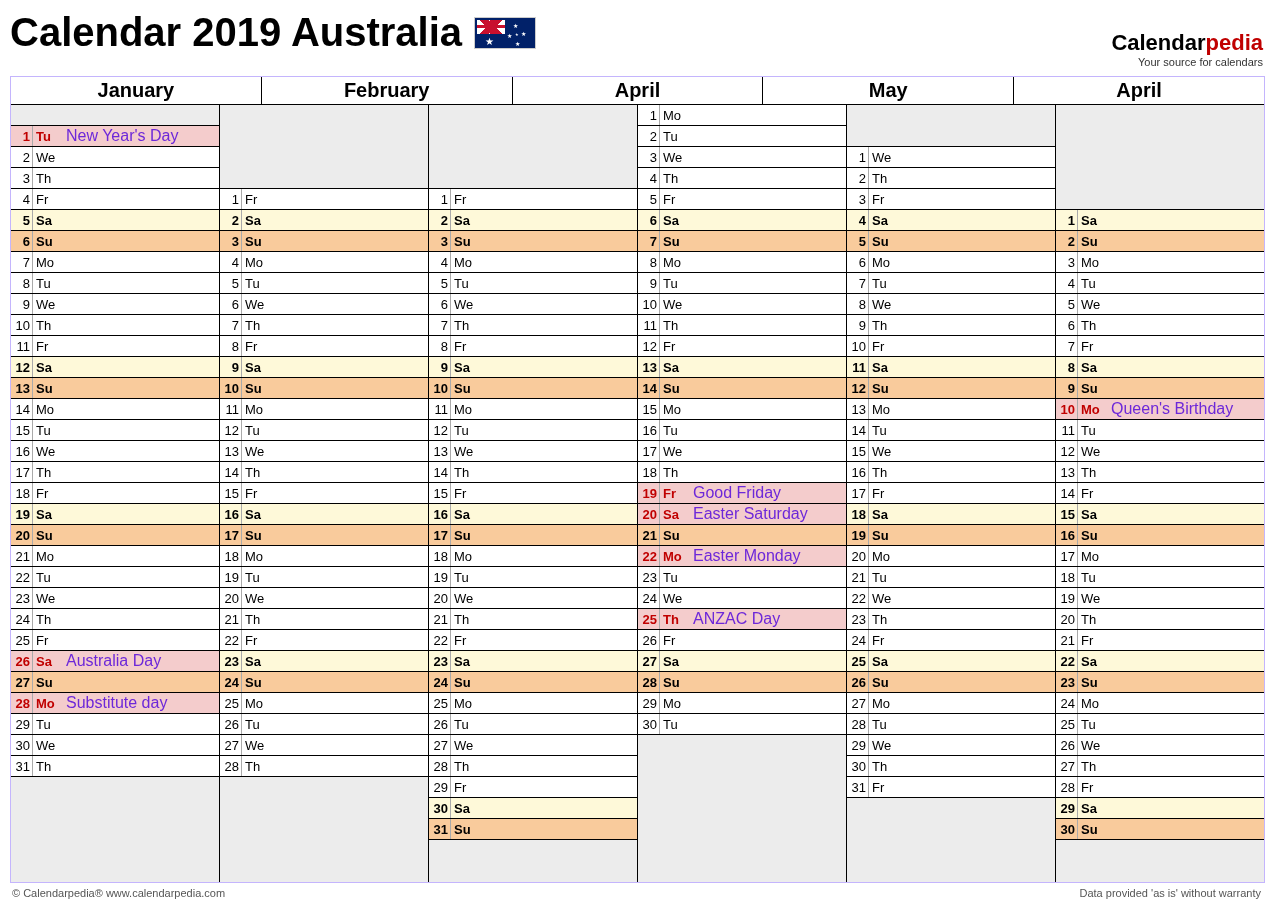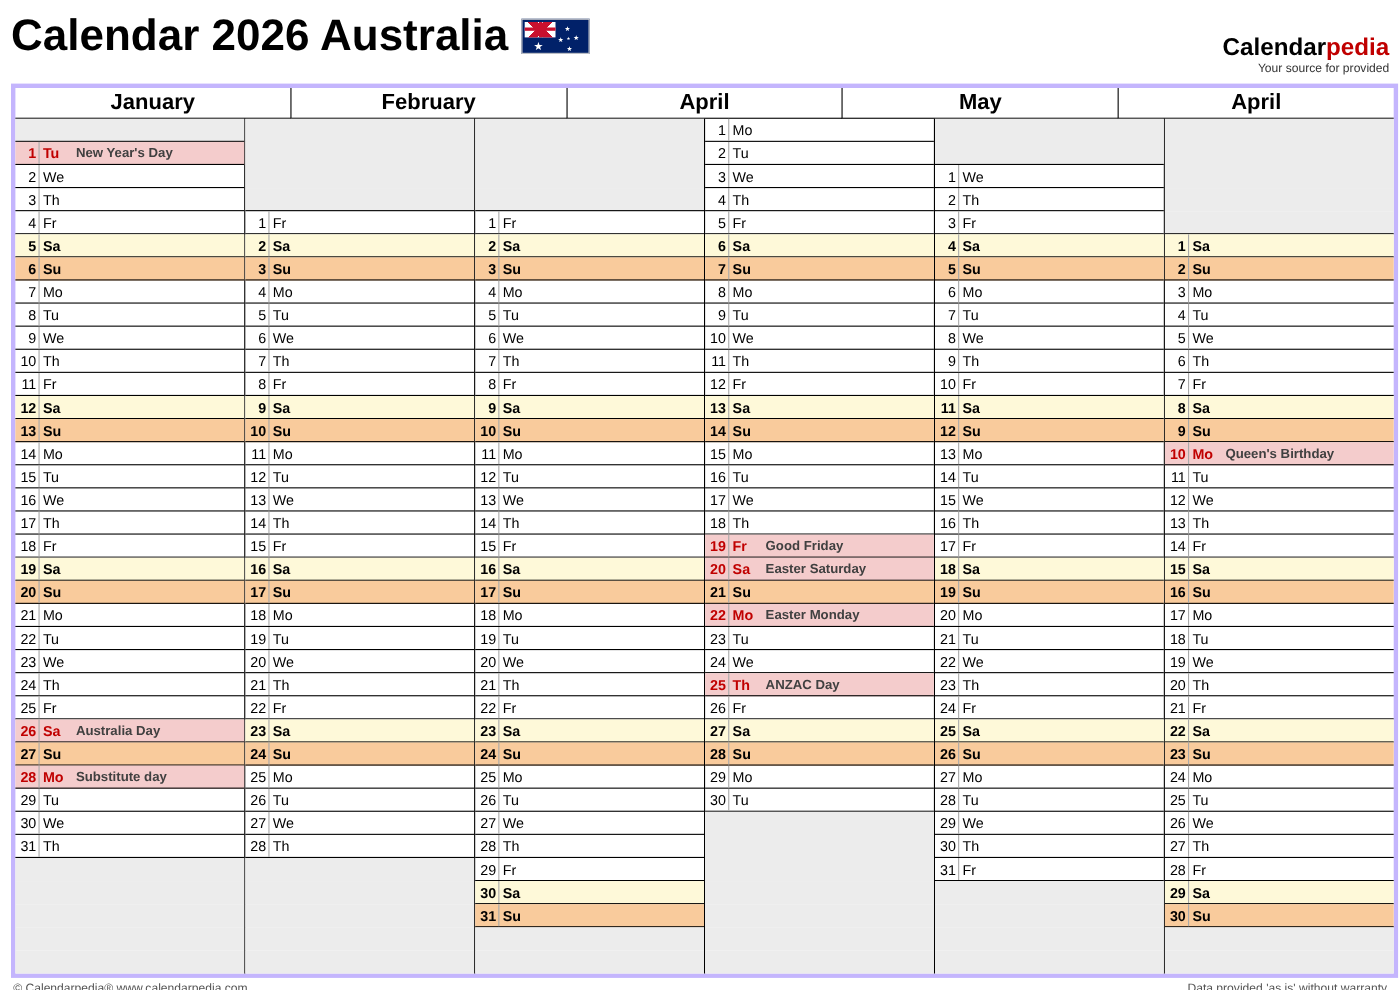--- a/index.html
+++ b/index.html
@@ -46,21 +46,21 @@
   }
   .flag .star { position:absolute; color:#fff; font-size:6px; }
   .logo {
     text-align: right;
     font-family: Arial, sans-serif;
   }
   .logo-main { font-size: 22px; font-weight: bold; margin-top: 20px; }
   .logo-main .accent { color: #c00000; }
   .logo-sub { font-size: 11px; color: #333; }
   .calendar {
-    border: 4px solid #c4b5fd;
+    border: 1px solid #c4b5fd;
     border-collapse: collapse;
     width: 100%;
   }
   .month-head {
     display: flex;
   }
   .month-head .mh {
     flex: 1;
     border-right: 1px solid #000;
     border-bottom: 1px solid #000;
@@ -99,56 +99,56 @@
     align-items: center;
     justify-content: flex-end;
     box-sizing: border-box;
   }
   .dow {
     width: 26px;
     padding-left: 3px;
   }
   .event {
     padding-left: 4px;
-    color: #404040;
-    font-weight: bold;
-    font-size: 12px;
+    color: #6d28d9;
+    font-weight: normal;
+    font-size: 16px;
   }
   .blank { background: #ececec; }
   .sat { background: #fef9d9; }
   .sun { background: #f9cb9c; }
   .hol { background: #f4cccc; }
   .hol .daynum, .hol .dow, .sat .daynum, .sat .dow, .sun .daynum, .sun .dow { font-weight: bold; }
   .hol .daynum, .hol .dow { color: #c00000; }
   .footer {
     display: flex;
     justify-content: space-between;
     font-size: 11px;
     padding: 4px 2px 0 2px;
     color: #555;
   }
 </style>
 </head>
 <body>
 
 <div class="header">
   <div class="title-wrap">
-    <div class="title">Calendar 2026 Australia</div>
+    <div class="title">Calendar 2019 Australia</div>
     <div class="flag">
       <span class="star" style="left:10px;top:18px;font-size:10px">★</span>
       <span class="star" style="left:38px;top:4px">★</span>
       <span class="star" style="left:32px;top:14px">★</span>
       <span class="star" style="left:46px;top:12px">★</span>
       <span class="star" style="left:40px;top:22px">★</span>
       <span class="star" style="left:40px;top:14px;font-size:4px">★</span>
     </div>
   </div>
   <div class="logo">
     <div class="logo-main">Calendar<span class="accent">pedia</span></div>
-    <div class="logo-sub">Your source for provided</div>
+    <div class="logo-sub">Your source for calendars</div>
   </div>
 </div>
 
 <div class="calendar">
   <div class="month-head" id="month-head">
       <div class="mh">January</div>
       <div class="mh">February</div>
       <div class="mh">April</div>
       <div class="mh">May</div>
       <div class="mh">April</div>

